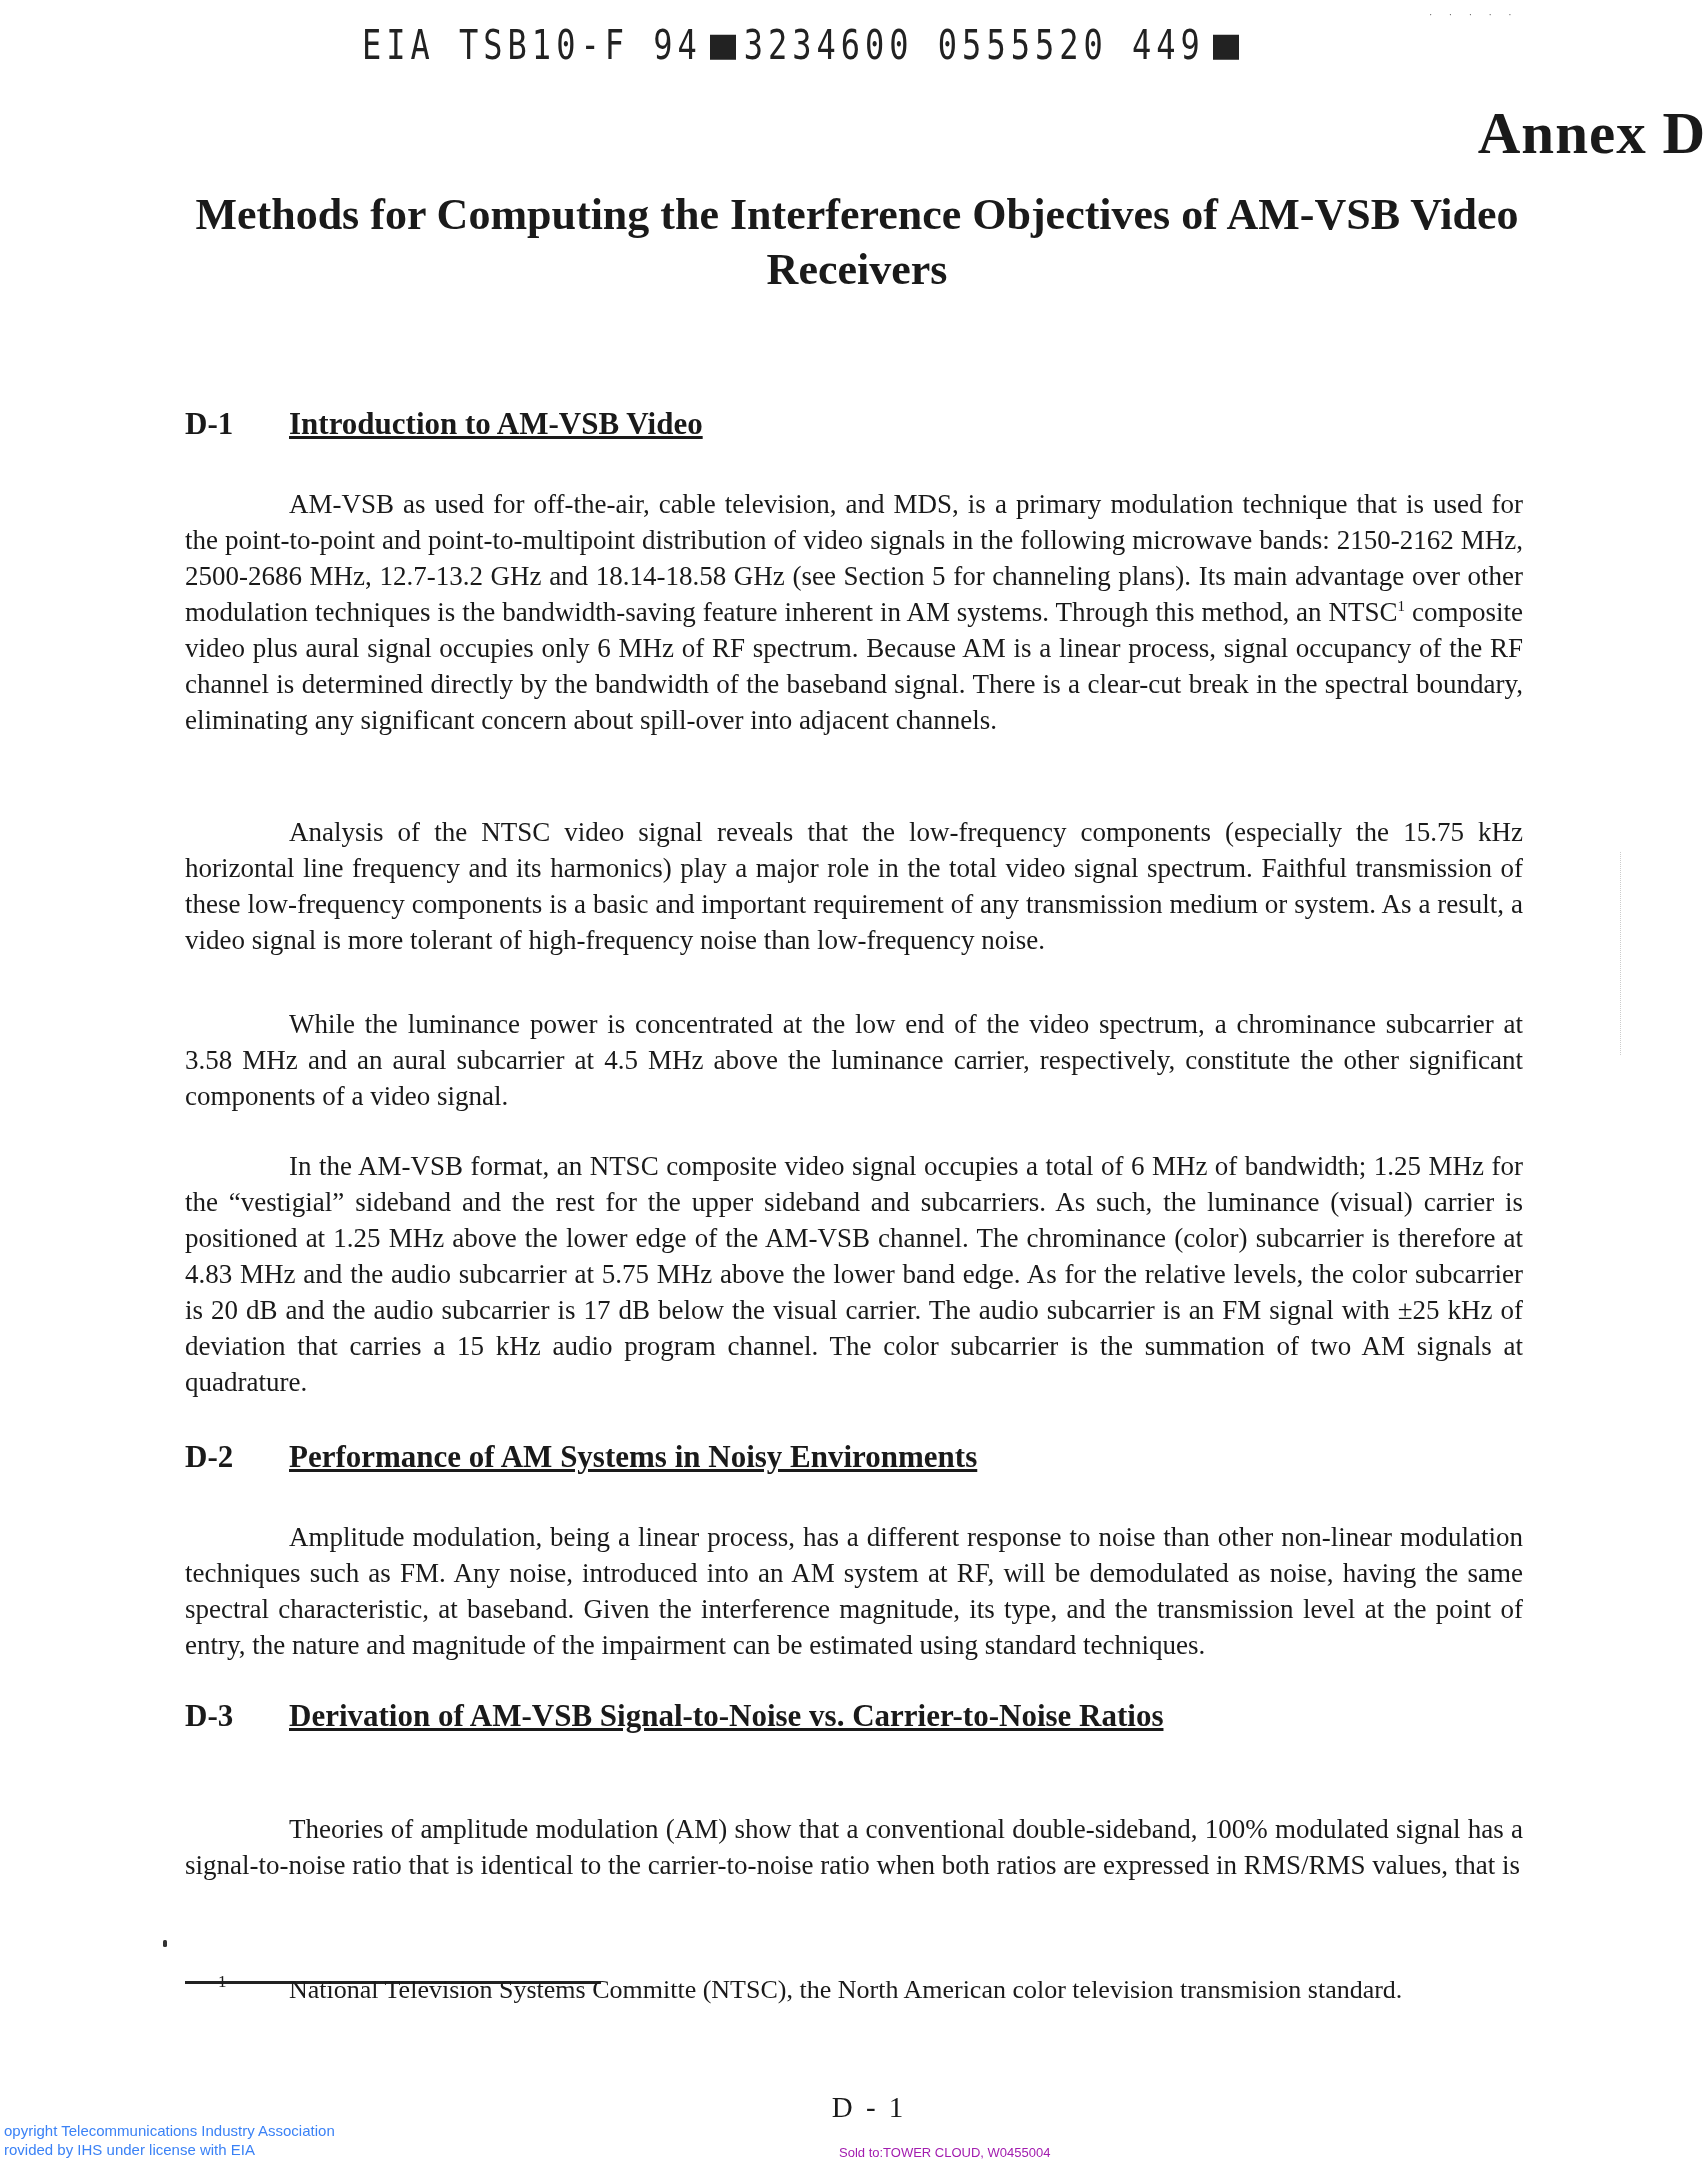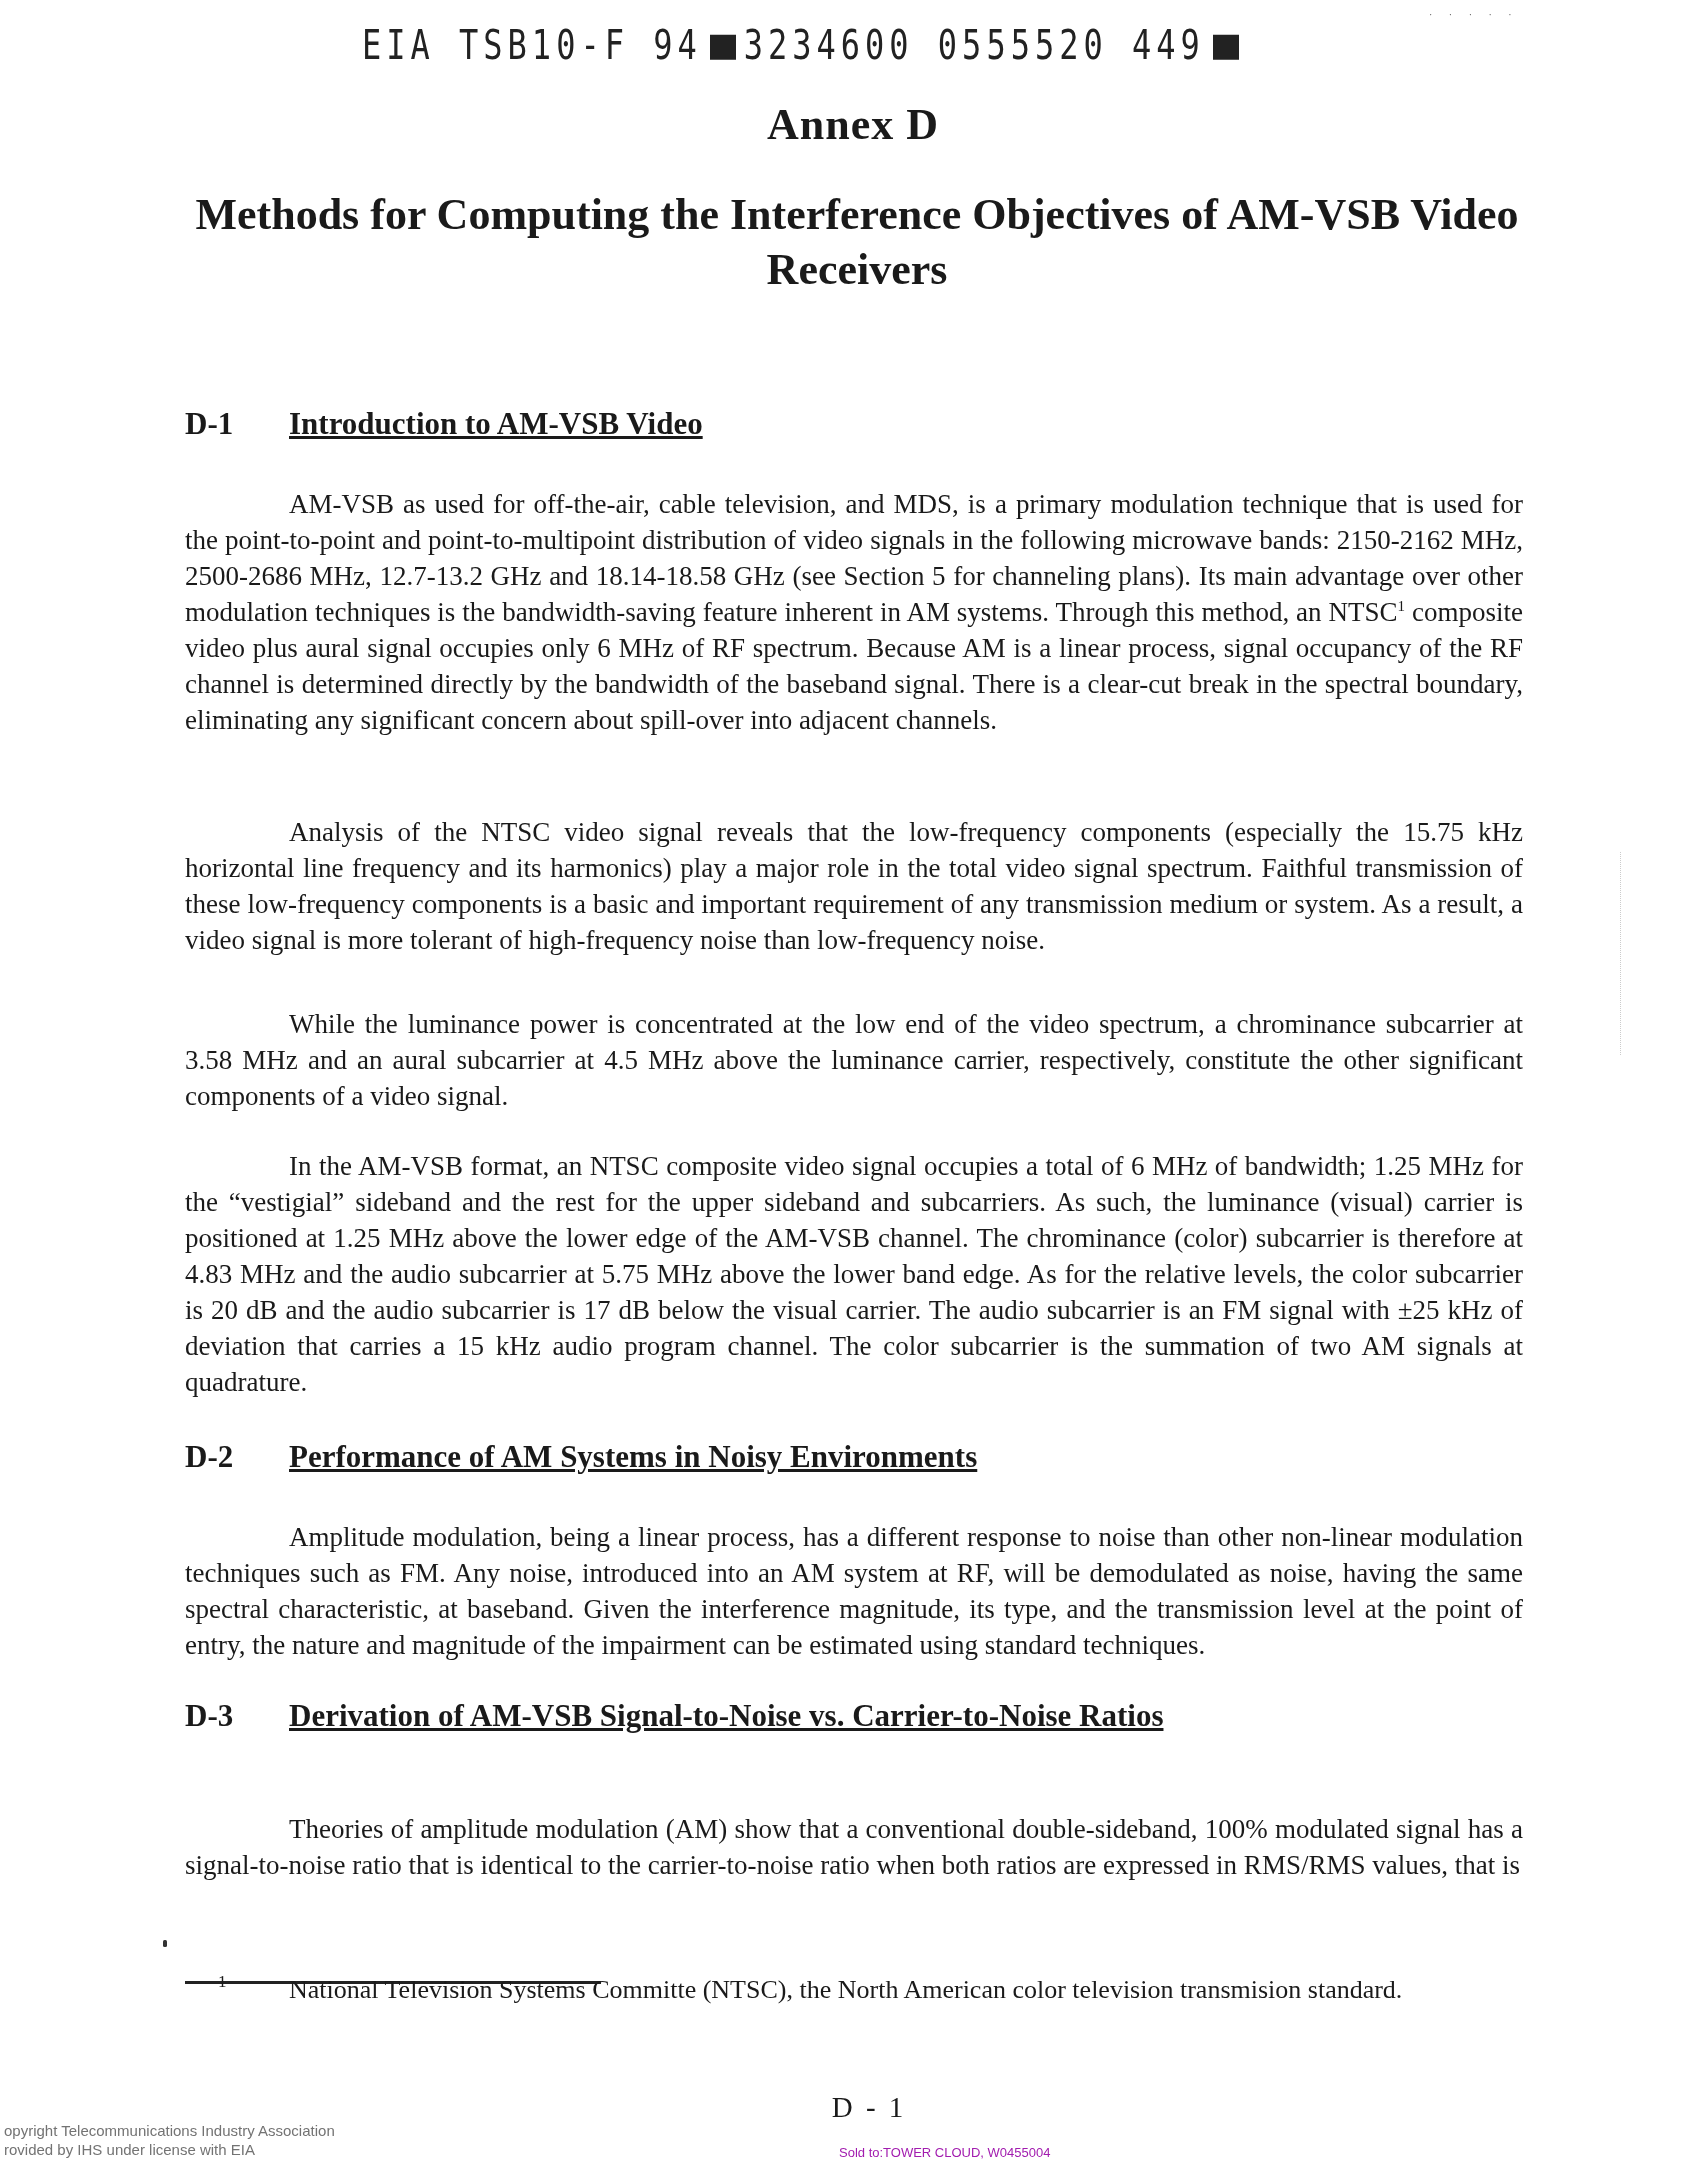--- a/index.html
+++ b/index.html
@@ -33,22 +33,22 @@
       height: 20px;
       background: #222;
       vertical-align: middle;
       margin: 0 8px;
     }
     .annex-title {
       position: absolute;
       left: 0;
       width: 100%;
       top: 99px;
-      text-align: center;
-      font-size: 44px;
+      text-align: right;
+      font-size: 59px;
       font-weight: bold;
       letter-spacing: 1px;
     }
     .doc-title {
       position: absolute;
       left: 193px;
       width: 1328px;
       top: 187px;
       text-align: center;
       font-size: 44px;
@@ -121,21 +121,21 @@
       font-size: 29px;
       letter-spacing: 3px;
     }
     .copyright {
       position: absolute;
       left: 4px;
       top: 2121px;
       font-family: "Liberation Sans", "DejaVu Sans", sans-serif;
       font-size: 15px;
       line-height: 19px;
-      color: #737373;
+      color: #3b82f6;
     }
     .sold-to {
       position: absolute;
       left: 839px;
       top: 2145px;
       font-family: "Liberation Sans", "DejaVu Sans", sans-serif;
       font-size: 13px;
       color: #a21caf;
     }
     .scan-specks {

